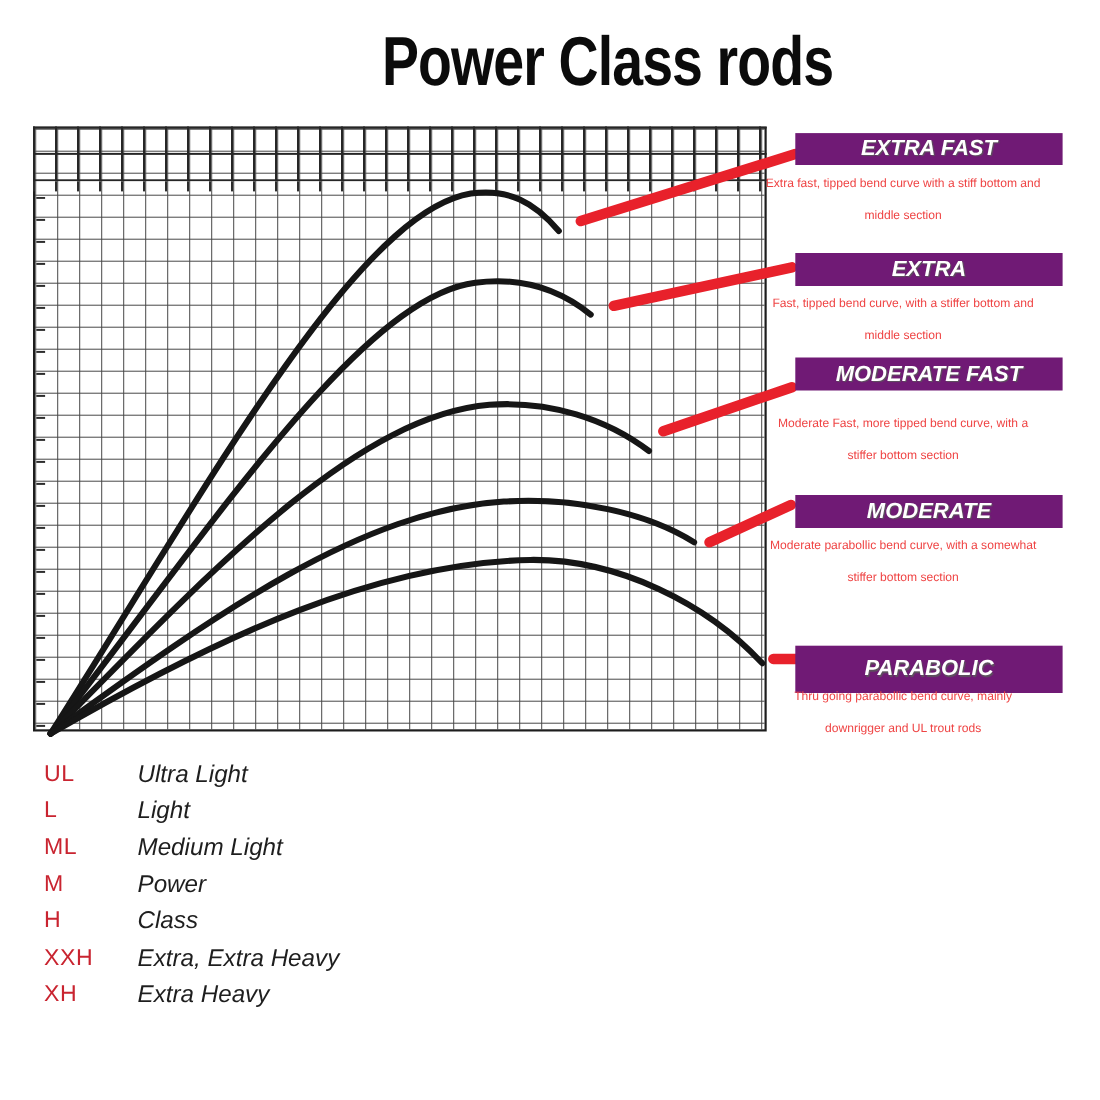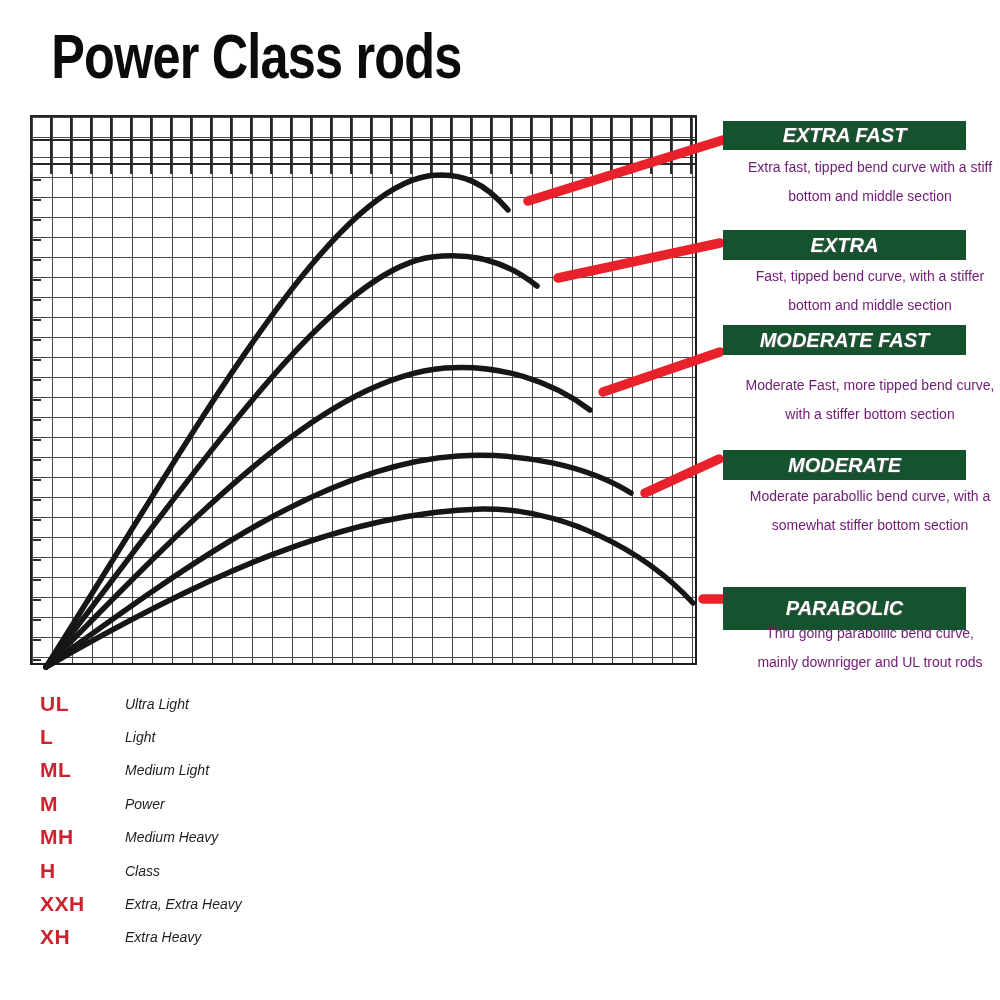--- a/index.html
+++ b/index.html
@@ -1,21 +1,21 @@
 <!DOCTYPE html>
 <html><head>
 <meta charset="utf-8">
 <style>
   html,body{margin:0;padding:0;}
   body{
     width:1000px;height:1000px;position:relative;background:#fff;
     font-family:"Liberation Sans",sans-serif;overflow:hidden;
   }
   
-  .title-wrap{position:absolute;top:20px;left:0;width:809px;text-align:left;}
+  .title-wrap{position:absolute;top:20px;left:0;width:809px;text-align:right;}
   .title{
     display:inline-block;font-size:63px;font-weight:bold;color:#0b0b0b;
     transform:scaleX(.8);letter-spacing:-1px;white-space:nowrap;
   }
   
   .grid{
     position:absolute;left:30px;top:115px;width:667px;height:550px;
     border:2px solid #1d1d1d;box-sizing:border-box;
     background-image:
       linear-gradient(#474747 1px,transparent 1px),
@@ -38,37 +38,37 @@
     position:absolute;left:33px;top:179px;width:8px;height:486px;
     background-image:linear-gradient(#2c2c2c 2px,transparent 2px);
     background-size:8px 20px;
   }
   
   svg.overlay{position:absolute;left:0;top:0;width:1000px;height:1000px;}
   .rod-curve{fill:none;stroke:#161616;stroke-width:5.5;stroke-linecap:round;}
   .arrow-line{fill:none;stroke:#e8212b;stroke-width:9.5;stroke-linecap:round;}
   
   .action-box{
-    position:absolute;left:723px;width:243px;height:30px;background:#14532d;
+    position:absolute;left:723px;width:243px;height:30px;background:#701a75;
     color:#fff;font-weight:bold;font-style:italic;font-size:20px;
     display:flex;align-items:center;justify-content:center;
     text-shadow:1px 1px 1px rgba(90,90,90,.9);
     box-sizing:border-box;
   }
   .action-desc{
-    position:absolute;left:744px;width:252px;text-align:center;
-    font-size:14px;line-height:29px;color:#701a75;
+    position:absolute;left:695px;width:252px;text-align:center;
+    font-size:11px;line-height:29px;color:#ef4444;
   }
   
   .legend{position:absolute;left:40px;top:687px;}
   .legend-row{display:flex;align-items:center;height:33.4px;}
   .legend-code{
-    width:85px;color:#c92430;font-weight:bold;font-size:21px;letter-spacing:.5px;
+    width:85px;color:#c92430;font-weight:normal;font-size:21px;letter-spacing:.5px;
   }
-  .legend-label{font-style:italic;font-size:14px;color:#1e1e1e;}
+  .legend-label{font-style:italic;font-size:22px;color:#1e1e1e;}
 </style>
 </head>
 <body>
 
 <div class="title-wrap">
   <span class="title">Power Class rods</span>
 </div>
 
 <div class="grid"></div>
 <div class="grid-top-band"></div>
@@ -115,24 +115,20 @@
   </div>
   <div class="legend-row">
     <span class="legend-code">ML</span>
     <span class="legend-label">Medium Light</span>
   </div>
   <div class="legend-row">
     <span class="legend-code">M</span>
     <span class="legend-label">Power</span>
   </div>
   <div class="legend-row">
-    <span class="legend-code">MH</span>
-    <span class="legend-label">Medium Heavy</span>
-  </div>
-  <div class="legend-row">
     <span class="legend-code">H</span>
     <span class="legend-label">Class</span>
   </div>
   <div class="legend-row">
     <span class="legend-code">XXH</span>
     <span class="legend-label">Extra, Extra Heavy</span>
   </div>
   <div class="legend-row">
     <span class="legend-code">XH</span>
     <span class="legend-label">Extra Heavy</span>

